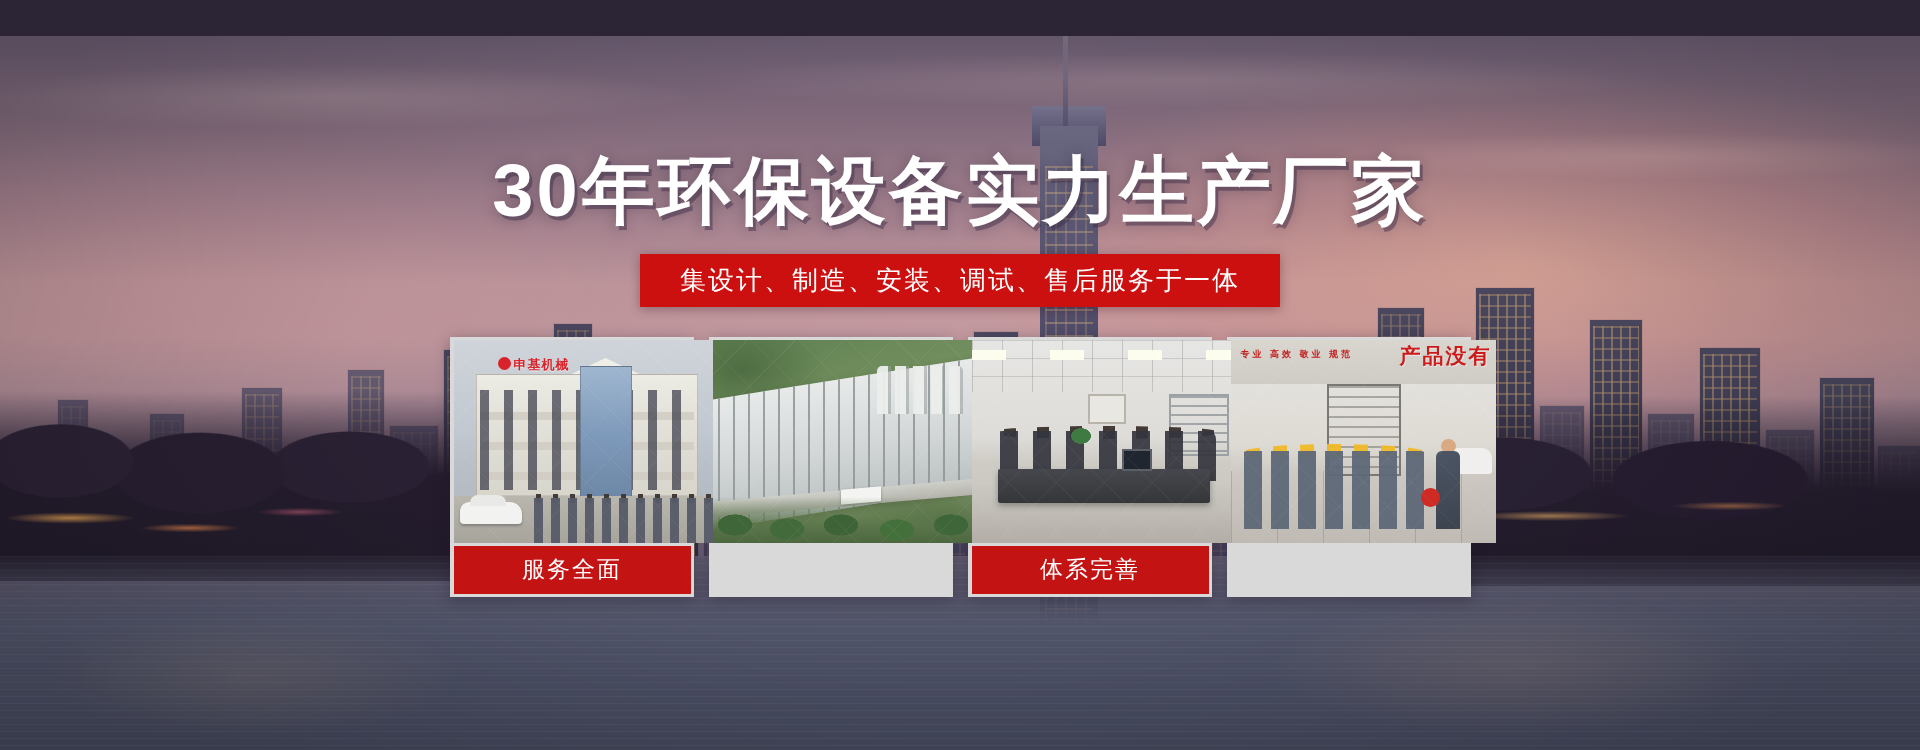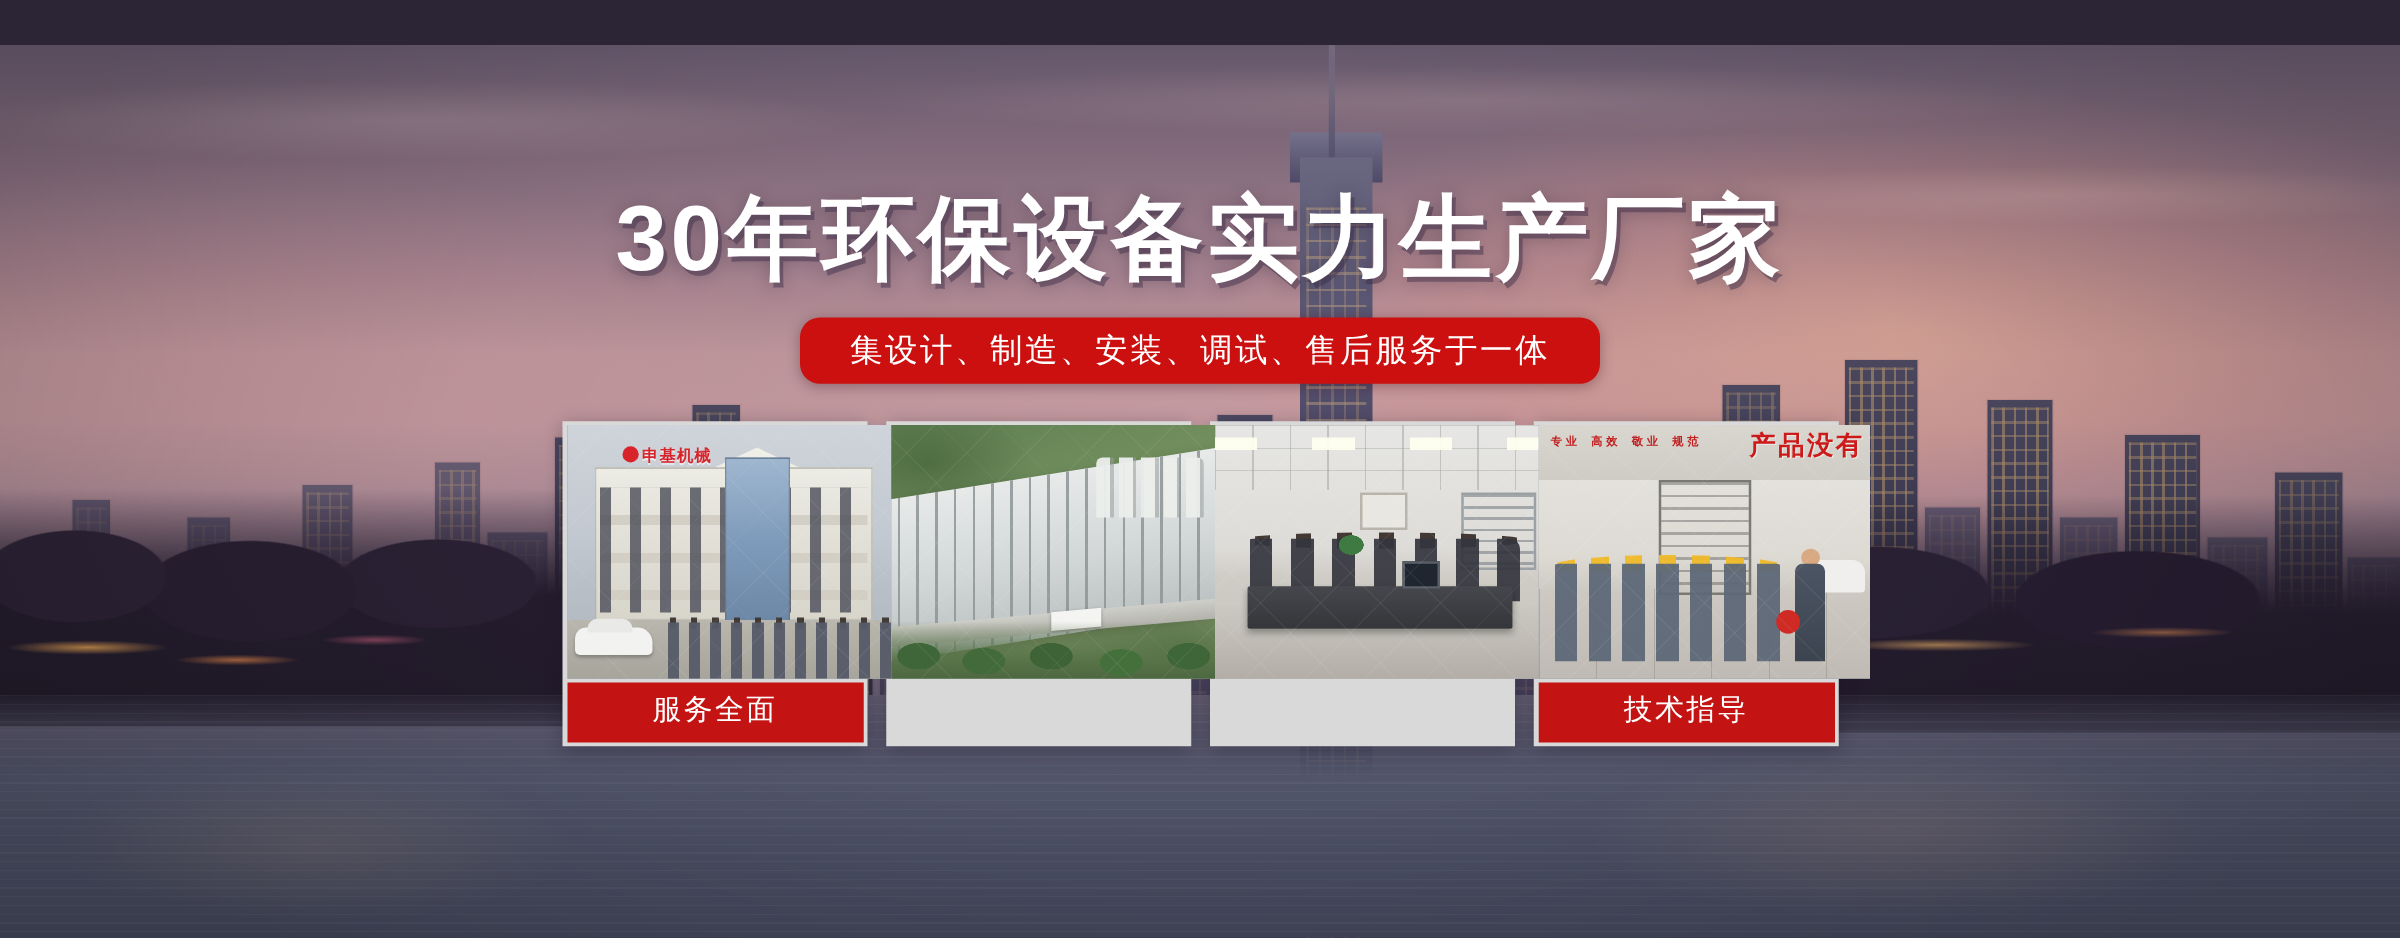--- a/index.html
+++ b/index.html
@@ -170,35 +170,33 @@
   .subtitle-banner {
     margin-top:26px;
     background:#cc1010;
     color:#ffffff;
     font-size:26px;
     letter-spacing:2px;
     padding:13px 40px 14px 40px;
     line-height:1;
     white-space:nowrap;
     box-shadow:0 2px 10px rgba(60,10,20,0.35);
-    border-radius:16px;
   }
 
   
   .cards {
     margin-top:30px;
     display:flex;
     gap:15px;
   }
   .card {
     width:244px;
     background:#d9d9d9;
     padding:3px 3px 0 4px;
     box-shadow:0 3px 14px rgba(30,20,40,0.35);
-    font-family:Liberation Mono, monospace;
   }
   .card-photo {
     position:relative;
     width:265px; height:203px;
     overflow:hidden;
     background:#8e9aa6;
   }
   .card-caption {
     background:#c41313;
     color:#ffffff;
@@ -555,37 +553,37 @@
           <div class="p3-frame"></div>
           <div class="p3-window"></div>
           <div class="p3-floor"></div>
           <div class="p3-heads"></div>
           <div class="p3-people"></div>
           <div class="p3-desk"></div>
           <div class="p3-monitor"></div>
           <div class="p3-plant"></div>
           <div class="wm"></div>
         </div>
+        <div class="card-caption">体系完善</div>
       </div>
 
       <div class="card">
         <div class="card-photo">
           <div class="p4-wall"></div>
           <div class="p4-banner"></div>
           <div class="p4-smallred">专业 高效
 敬业 规范</div>
           <div class="p4-bigred">产品没有</div>
           <div class="p4-door"></div>
           <div class="p4-floor"></div>
           <div class="p4-car"></div>
           <div class="p4-helmets"></div>
           <div class="p4-workers"></div>
           <div class="p4-leader-head"></div>
           <div class="p4-leader"></div>
           <div class="p4-redhat"></div>
           <div class="wm"></div>
         </div>
-        <div class="card-caption">技术指导</div>
       </div>
 
     </div>
   </div>
 </div>
 
 </body></html>

